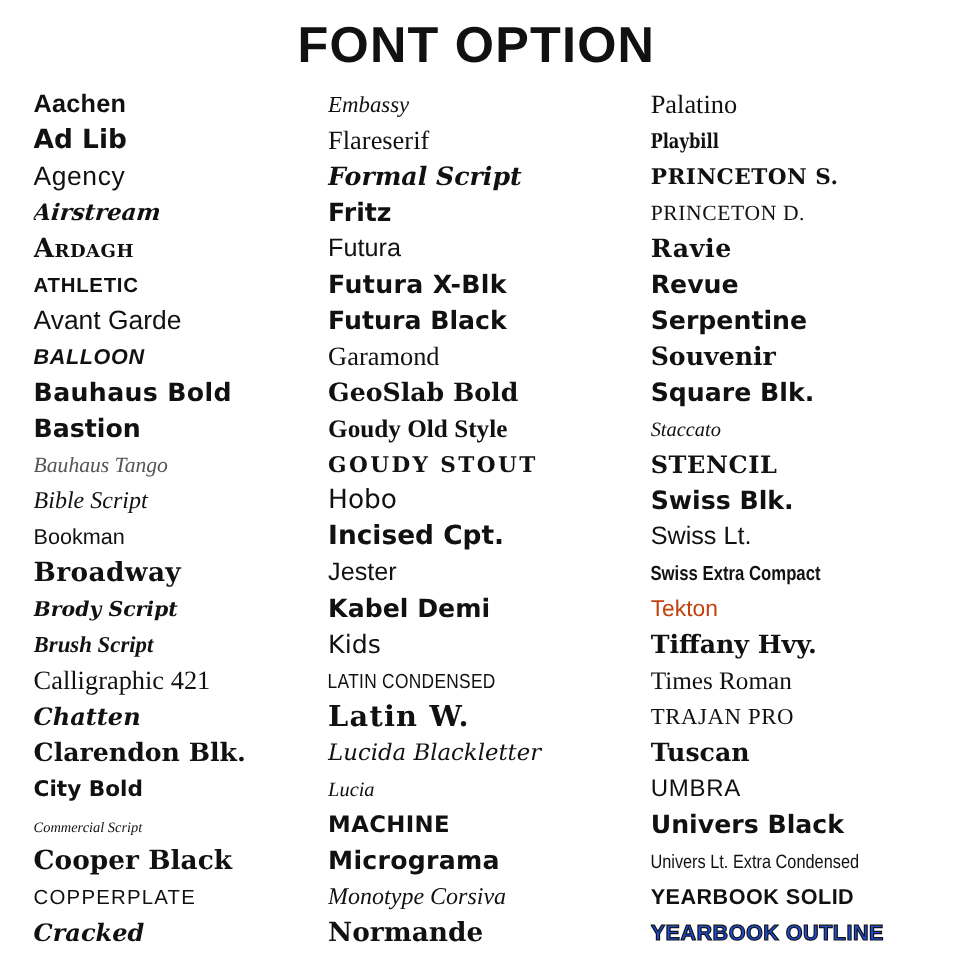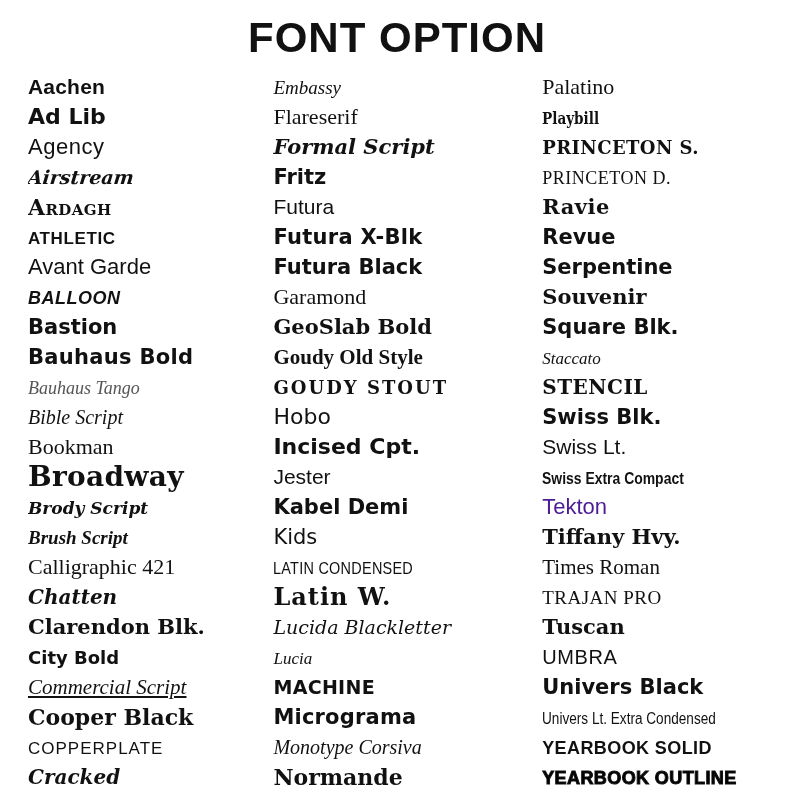--- a/index.html
+++ b/index.html
@@ -59,29 +59,29 @@
   .s-agency      { font-family: "Liberation Sans", sans-serif; font-weight: normal; font-size: 22px; letter-spacing: .5px; }
   .s-airstream   { font-family: "DejaVu Serif", serif; font-style: italic; font-size: 19px; font-weight: bold; transform: skewX(-6deg); display:inline-block; }
   .s-ardagh      { font-family: "DejaVu Serif", serif; font-weight: bold; font-size: 22px; font-variant: small-caps; letter-spacing: .4px; }
   .s-athletic    { font-family: "Liberation Sans", sans-serif; font-weight: bold; font-size: 17px; letter-spacing: .6px; }
   .s-avantgarde  { font-family: "Liberation Sans", sans-serif; font-weight: normal; font-size: 22px; }
   .s-balloon     { font-family: "Liberation Sans", sans-serif; font-weight: bold; font-style: italic; font-size: 18px; letter-spacing: .5px; }
   .s-bastion     { font-family: "DejaVu Sans", sans-serif; font-weight: bold; font-size: 21px; }
   .s-bauhaus     { font-family: "DejaVu Sans", sans-serif; font-weight: bold; font-size: 21px; letter-spacing: .3px; }
   .s-bernhard    { font-family: "Liberation Serif", serif; font-style: italic; font-size: 18px; color:#555; }
   .s-bible       { font-family: "Liberation Serif", serif; font-style: italic; font-size: 20px; }
-  .s-bookman     { font-family: Liberation Serif, serif; font-size: 22px; text-align: center; }
-  .s-broadway    { font-family: "DejaVu Serif", serif; font-weight: bold; font-size: 28px; letter-spacing: .3px; }
+  .s-bookman     { font-family: Liberation Sans, sans-serif; font-size: 18px; text-align: center; }
+  .s-broadway    { font-family: "DejaVu Serif", serif; font-weight: bold; font-size: 22px; letter-spacing: .3px; }
   .s-brody       { font-family: "DejaVu Serif", serif; font-weight: bold; font-style: italic; font-size: 17px; }
   .s-brush       { font-family: "Liberation Serif", serif; font-style: italic; font-weight: bold; font-size: 19px; }
   .s-calligraphic{ font-family: "Liberation Serif", serif; font-size: 22px; }
   .s-chatten     { font-family: "DejaVu Serif", serif; font-weight: bold; font-style: italic; font-size: 20px; }
   .s-citybold    { font-family: "DejaVu Sans", sans-serif; font-weight: bold; font-size: 18px; }
   .s-clarendon   { font-family: "DejaVu Serif", serif; font-weight: bold; font-size: 21px; }
-  .s-commercial  { font-family: "Liberation Serif", serif; font-style: italic; font-size: 21px; text-decoration: underline; }
+  .s-commercial  { font-family: "Liberation Serif", serif; font-style: italic; font-size: 12px; }
   .s-cooper      { font-family: "DejaVu Serif", serif; font-weight: bold; font-size: 22px; }
   .s-copperplate { font-family: "Liberation Sans", sans-serif; font-size: 17px; font-variant: small-caps; letter-spacing: 1px; }
   .s-cracked     { font-family: "DejaVu Serif", serif; font-weight: bold; font-size: 20px; font-style: italic; }
 
   .s-embassy     { font-family: "Liberation Serif", serif; font-style: italic; font-size: 19px; }
   .s-flareserif  { font-family: "Liberation Serif", serif; font-size: 22px; }
   .s-formalscript{ font-family: "DejaVu Serif", serif; font-weight: bold; font-style: italic; font-size: 21px; margin-top: 40px; }
   .s-fritz       { font-family: "DejaVu Sans", sans-serif; font-weight: bold; font-size: 21px; }
   .s-futura      { font-family: "Liberation Sans", sans-serif; font-size: 21px; }
   .s-futuraxblk  { font-family: "DejaVu Sans", sans-serif; font-weight: bold; font-size: 21px; letter-spacing: .3px; }
@@ -111,51 +111,51 @@
   .s-ravie       { font-family: "DejaVu Serif", serif; font-weight: bold; font-size: 21px; letter-spacing: .5px; }
   .s-revue       { font-family: "DejaVu Sans", sans-serif; font-weight: bold; font-size: 21px; }
   .s-serpentine  { font-family: "DejaVu Sans", sans-serif; font-weight: bold; font-size: 21px; }
   .s-souvenir    { font-family: "DejaVu Serif", serif; font-weight: bold; font-size: 21px; }
   .s-squareblk   { font-family: "DejaVu Sans", sans-serif; font-weight: bold; font-size: 21px; }
   .s-staccato    { font-family: "Liberation Serif", serif; font-style: italic; font-size: 17px; }
   .s-stencil     { font-family: "DejaVu Serif", serif; font-weight: bold; font-size: 20px; letter-spacing: .5px; }
   .s-swissblk    { font-family: "DejaVu Sans", sans-serif; font-weight: bold; font-size: 21px; }
   .s-swisslt     { font-family: "Liberation Sans", sans-serif; font-size: 21px; }
   .s-swissxcomp  { font-family: "Liberation Sans", sans-serif; font-weight: bold; font-size: 17px; transform: scaleX(.82); transform-origin: left center; display:inline-block; }
-  .s-tekton      { font-family: "Liberation Sans", sans-serif; font-size: 22px; color:#4c1d95; }
+  .s-tekton      { font-family: "Liberation Sans", sans-serif; font-size: 19px; color:#c2410c; }
   .s-tiffany     { font-family: "DejaVu Serif", serif; font-weight: bold; font-size: 21px; }
   .s-timesroman  { font-family: "Liberation Serif", serif; font-size: 21px; }
   .s-trajan      { font-family: "Liberation Serif", serif; font-size: 19px; font-variant: small-caps; letter-spacing: .5px; }
   .s-tuscan      { font-family: "DejaVu Serif", serif; font-weight: bold; font-size: 21px; }
   .s-umbra       { font-family: "Liberation Sans", sans-serif; font-size: 20px; letter-spacing: .6px; }
   .s-universblk  { font-family: "DejaVu Sans", sans-serif; font-weight: bold; font-size: 21px; }
   .s-universltxc { font-family: "Liberation Sans", sans-serif; font-size: 16px; transform: scaleX(.85); transform-origin: left center; display:inline-block; }
   .s-yearbooksolid { font-family: "Liberation Sans", sans-serif; font-weight: bold; font-size: 18px; letter-spacing: .4px; }
-  .s-yearbookoutline { font-family: "Liberation Sans", sans-serif; font-weight: bold; font-size: 18px; letter-spacing: .4px; color: #000000; -webkit-text-stroke: 1px #111; }
+  .s-yearbookoutline { font-family: "Liberation Sans", sans-serif; font-weight: bold; font-size: 18px; letter-spacing: .4px; color: #1d4ed8; -webkit-text-stroke: 1px #111; }
 </style>
 </head>
 <body>
 
 <div class="page">
 
   <div class="title">FONT OPTION</div>
 
   <div class="columns">
 
     <div class="col col-1">
       <div class="font-item"><span class="s-aachen">Aachen</span></div>
       <div class="font-item"><span class="s-adlib">Ad Lib</span></div>
       <div class="font-item"><span class="s-agency">Agency</span></div>
       <div class="font-item"><span class="s-airstream">Airstream</span></div>
       <div class="font-item"><span class="s-ardagh">Ardagh</span></div>
       <div class="font-item"><span class="s-athletic">ATHLETIC</span></div>
       <div class="font-item"><span class="s-avantgarde">Avant Garde</span></div>
       <div class="font-item"><span class="s-balloon">BALLOON</span></div>
+      <div class="font-item"><span class="s-bauhaus">Bauhaus Bold</span></div>
       <div class="font-item"><span class="s-bastion">Bastion</span></div>
-      <div class="font-item"><span class="s-bauhaus">Bauhaus Bold</span></div>
       <div class="font-item"><span class="s-bernhard">Bauhaus Tango</span></div>
       <div class="font-item"><span class="s-bible">Bible Script</span></div>
       <div class="font-item"><span class="s-bookman">Bookman</span></div>
       <div class="font-item"><span class="s-broadway">Broadway</span></div>
       <div class="font-item"><span class="s-brody">Brody Script</span></div>
       <div class="font-item"><span class="s-brush">Brush Script</span></div>
       <div class="font-item"><span class="s-calligraphic">Calligraphic 421</span></div>
       <div class="font-item"><span class="s-chatten">Chatten</span></div>
       <div class="font-item"><span class="s-clarendon">Clarendon Blk.</span></div>
       <div class="font-item"><span class="s-citybold">City Bold</span></div>

